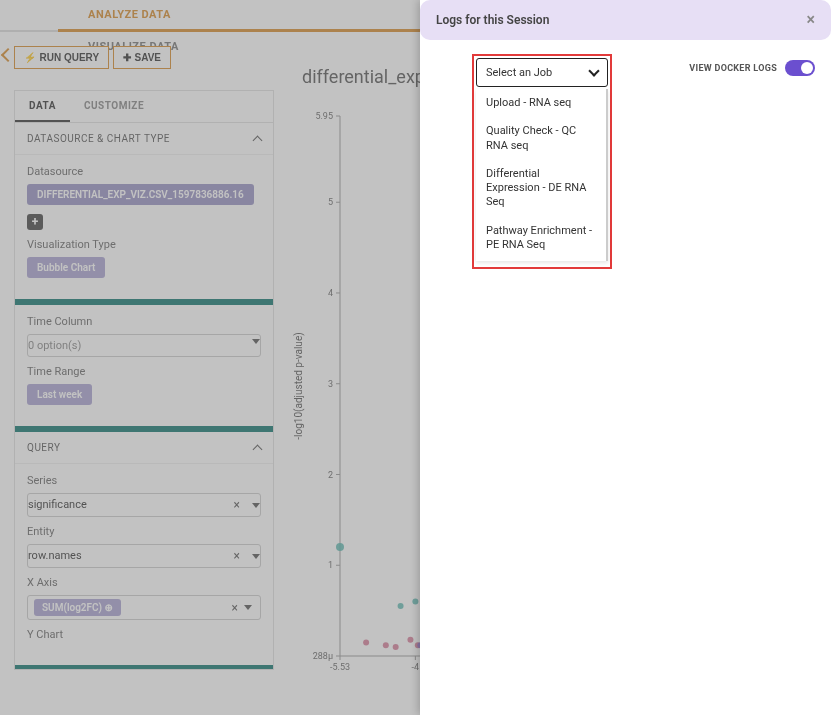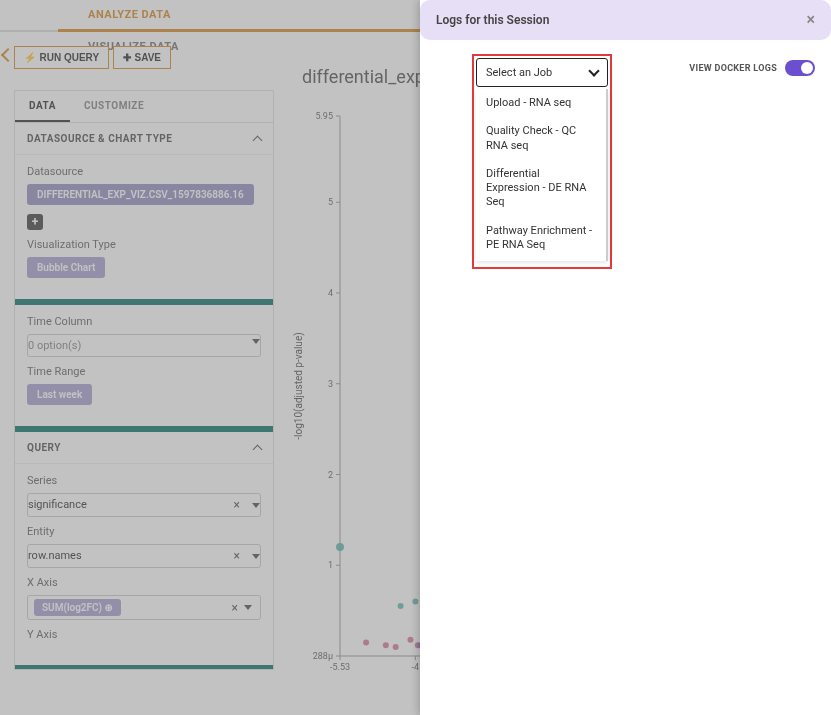--- a/index.html
+++ b/index.html
@@ -109,21 +109,21 @@
   .subtab.active {
     color: #333;
     border-bottom: 2px solid #333;
   }
   .section-hdr {
     display: flex;
     justify-content: space-between;
     align-items: center;
     padding: 10px 12px;
     font-size: 10px;
-    font-weight: 700;
+    font-weight: 400;
     letter-spacing: 0.5px;
     color: #555;
     border-bottom: 1px solid #eee;
     cursor: pointer;
   }
   .chev-up {
     display: inline-block;
     width: 7px; height: 7px;
     border-left: 1.5px solid #555;
     border-top: 1.5px solid #555;
@@ -422,21 +422,21 @@
           </span>
       </div>
       <div class="fld-label">X Axis</div>
       <div class="pill-select">
         <span class="pill-inner">SUM(log2FC) ⊕</span>
         <span class="x-caret">
             <span>×</span>
             <span class="caret"></span>
           </span>
       </div>
-      <div class="fld-label">Y Axis</div>
+      <div class="fld-label">Y Chart</div>
     </div>
   </div>
 
   <div class="chart-area">
     <div class="chart-title">differential_exp</div>
     <svg class="chart-svg" width="160" height="580" id="chart-svg">
         <line x1="50" y1="10" x2="50" y2="550" stroke="#999" stroke-width="1"></line>
         <line x1="50" y1="550" x2="150" y2="550" stroke="#999" stroke-width="1"></line>
         <line x1="46" y1="550" x2="50" y2="550" stroke="#999"></line>
         <text x="43" y="553" text-anchor="end" font-size="9" fill="#666">288µ</text>

